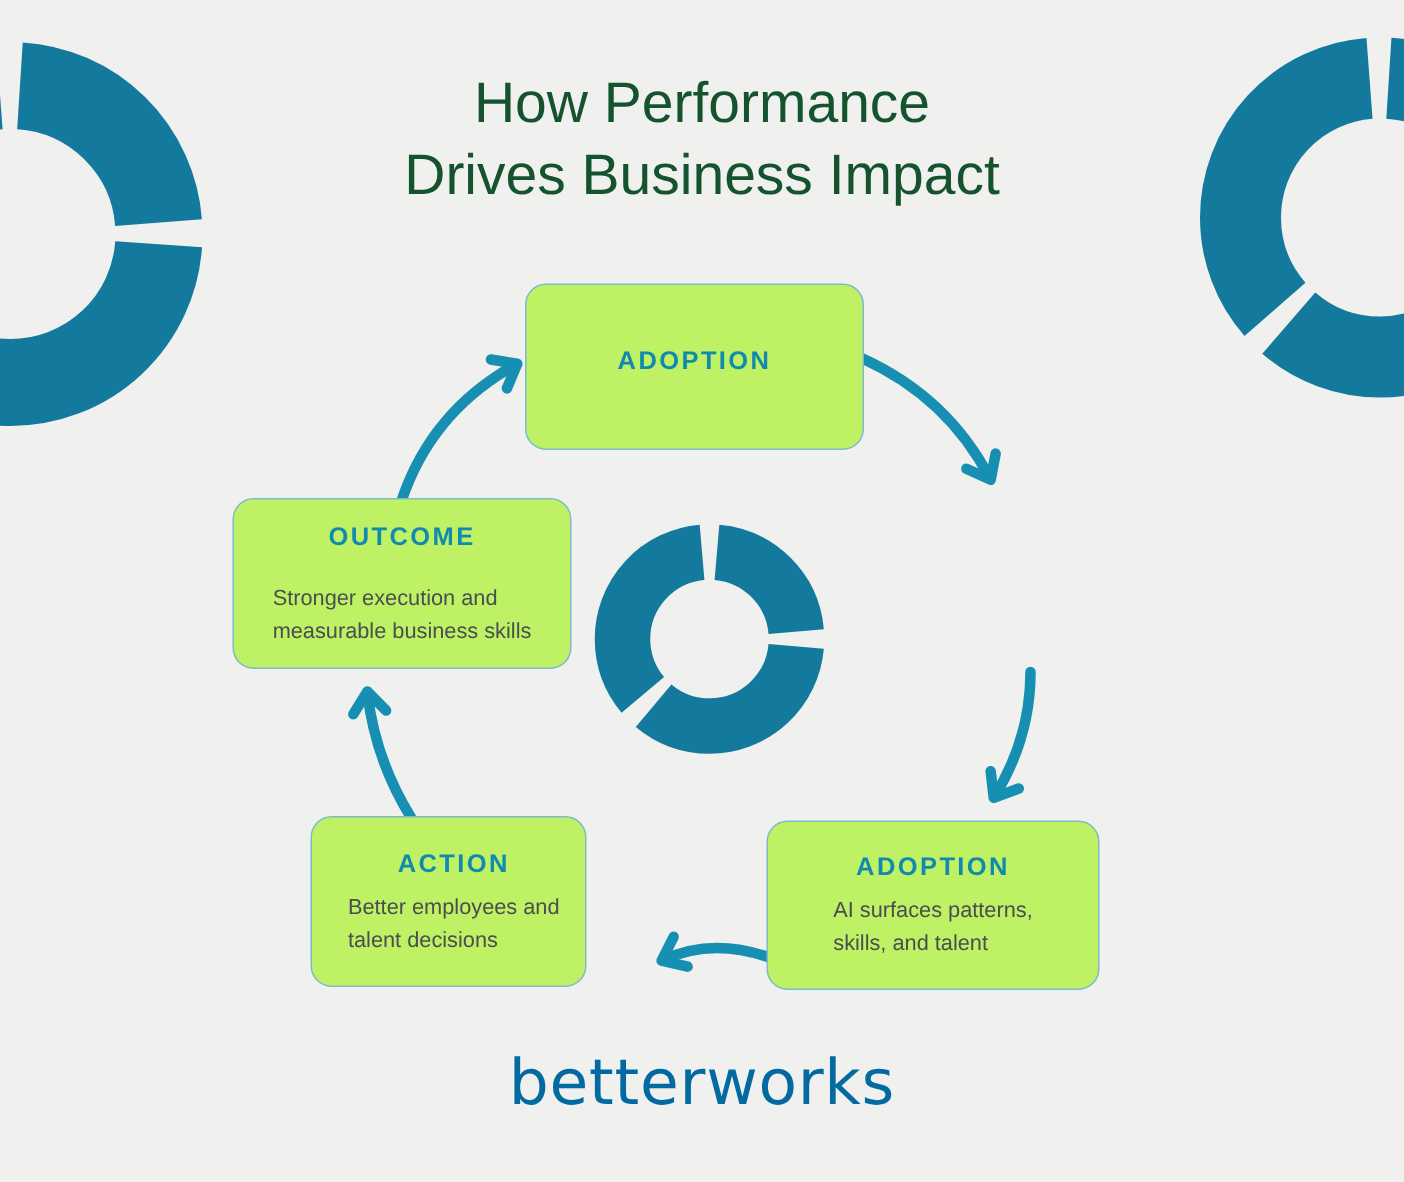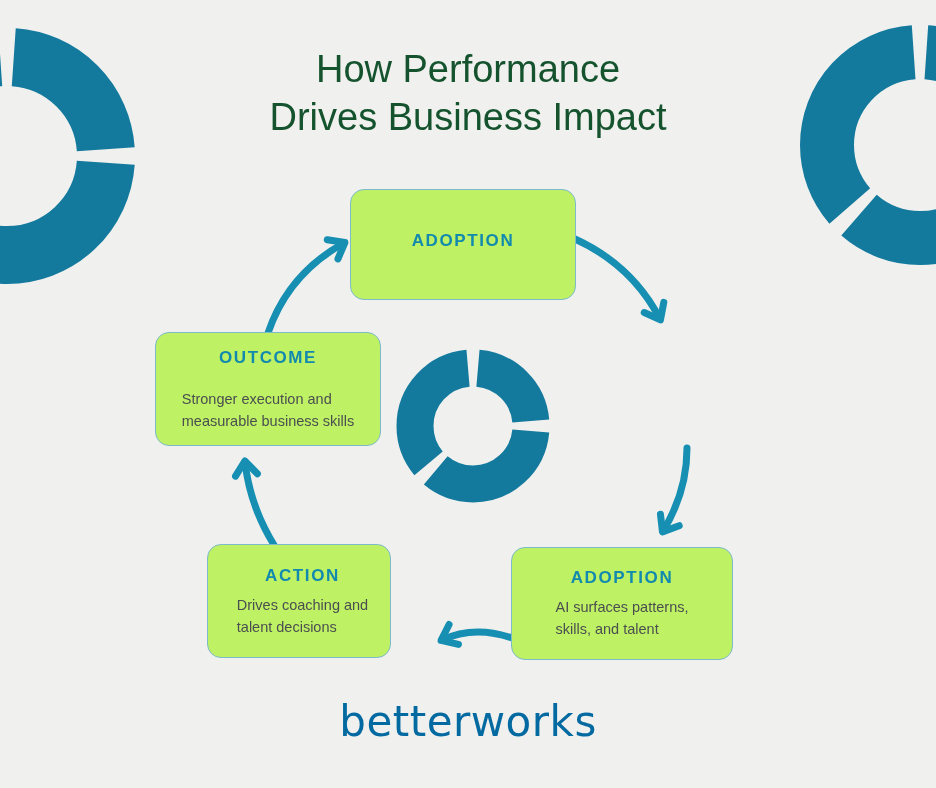--- a/index.html
+++ b/index.html
@@ -69,21 +69,21 @@
 
 
   <div class="step step-insight">
     <div class="step-label">ADOPTION</div>
     <div class="step-desc">AI surfaces patterns,
 skills, and talent</div>
   </div>
 
   <div class="step step-action">
     <div class="step-label">ACTION</div>
-    <div class="step-desc">Drives coaching and
+    <div class="step-desc">Better employees and
 talent decisions</div>
   </div>
 
   <div class="step step-outcome">
     <div class="step-label">OUTCOME</div>
     <div class="step-desc">Stronger execution and
 measurable business skills</div>
   </div>
 
   <div class="logo">betterworks</div>

